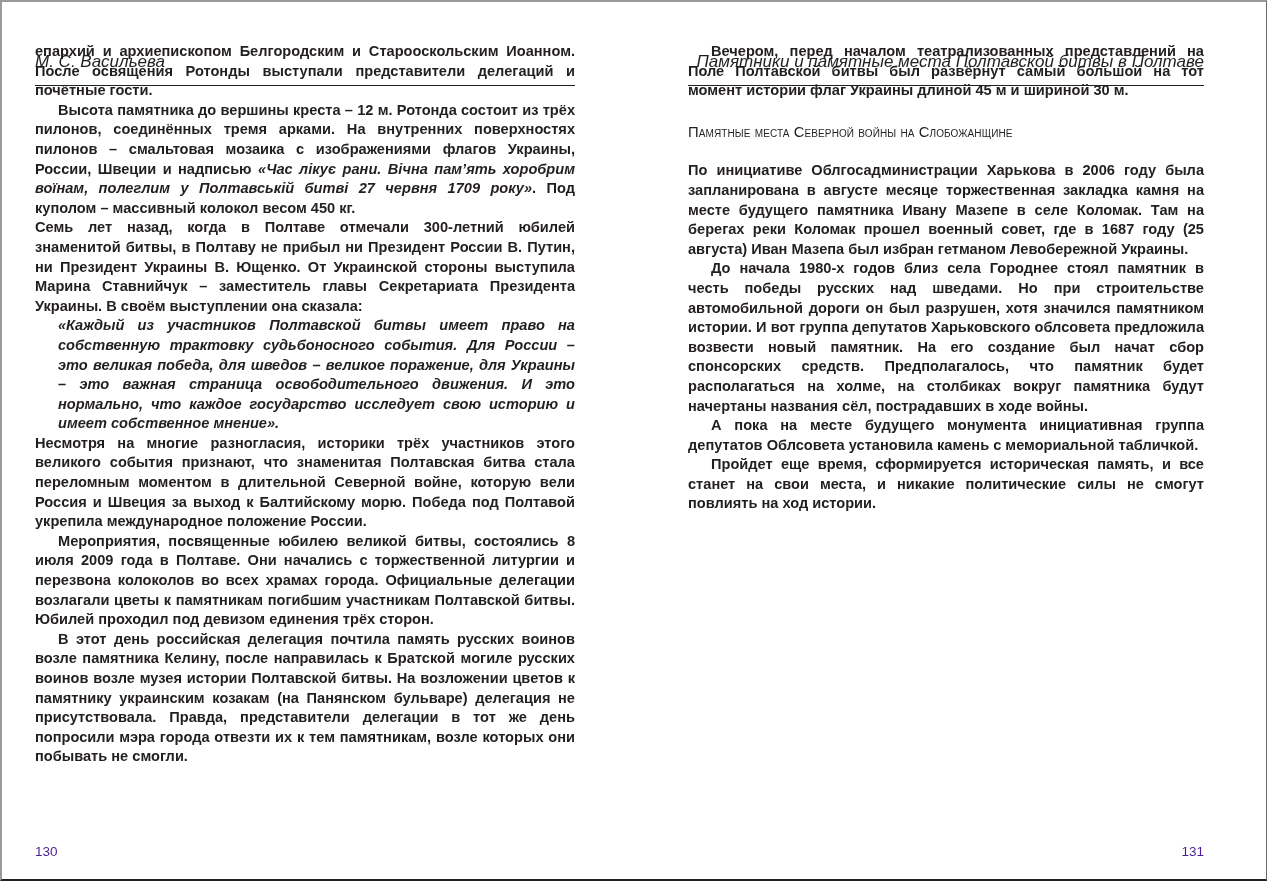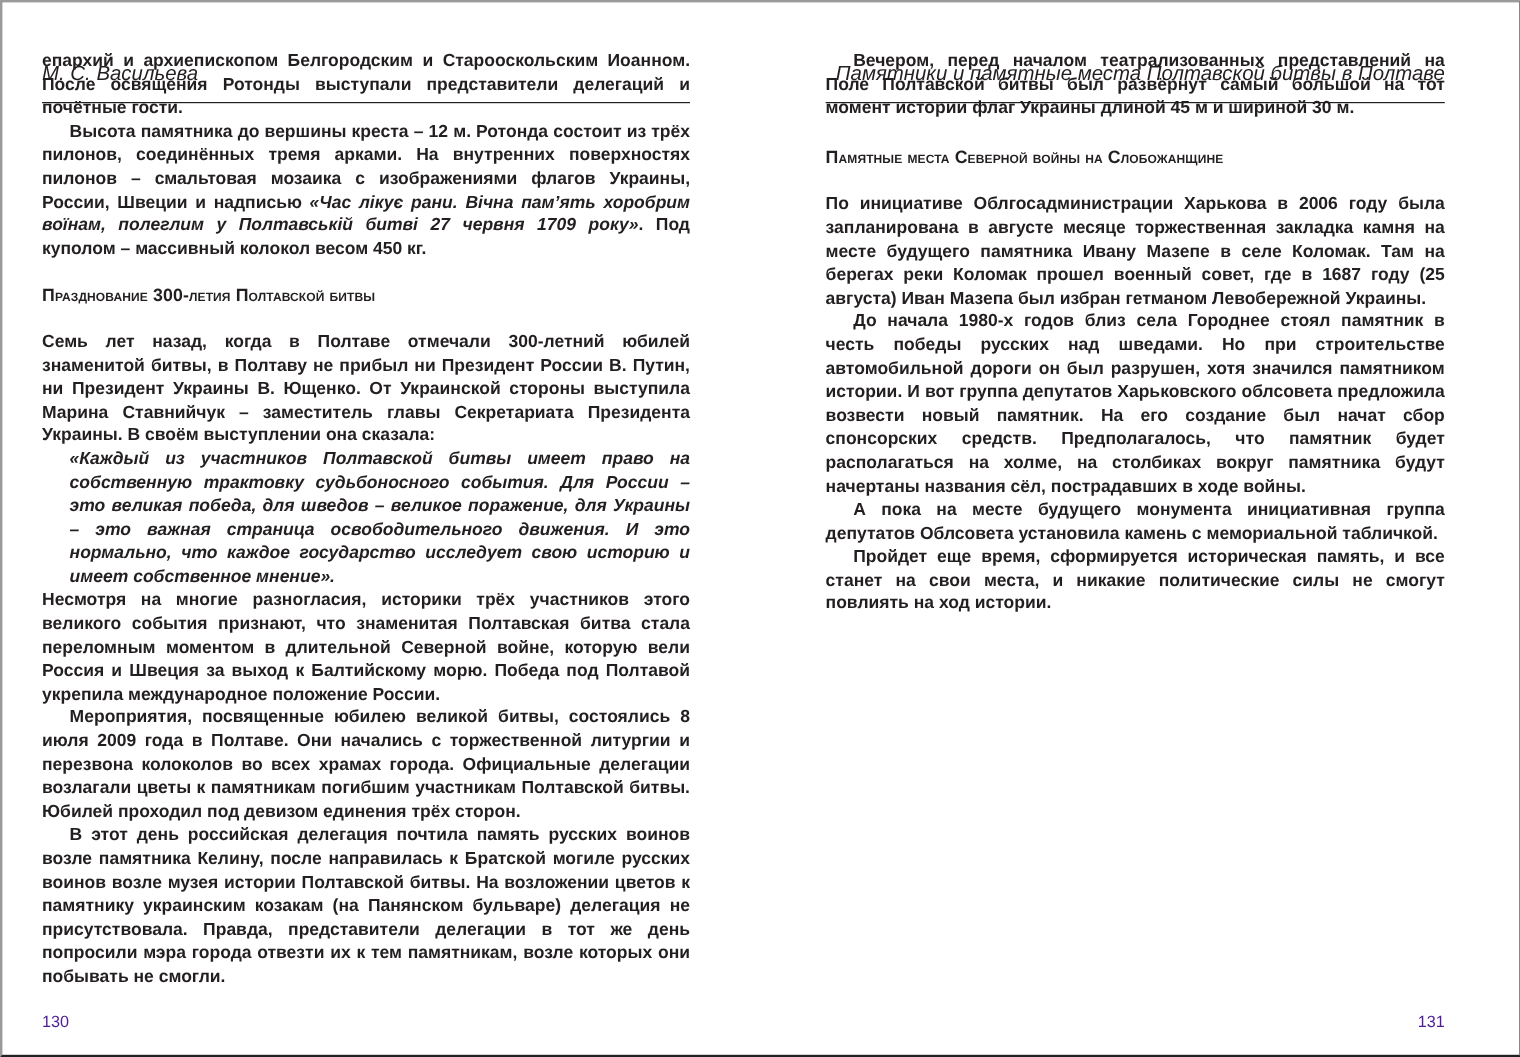--- a/index.html
+++ b/index.html
@@ -65,21 +65,21 @@
     }
     .body p.noindent { text-indent: 0; }
     .body p.quote {
       margin-left: 23px;
       text-indent: 0;
       font-style: italic;
     }
     .body em { font-style: italic; margin-top: 29px; }
 
     .section-title {
-      font-weight: bold;
+      font-weight: normal;
       font-variant: small-caps;
       font-size: 14.8px;
       margin: 20px 0 18px 0;
       text-indent: 0;
       text-align: left;
       letter-spacing: 0.1px;
     }
     .page.right .section-title { margin-top: 22px; margin-bottom: 19px; }
 
     .folio {
@@ -96,21 +96,20 @@
 
 <div class="frame"></div>
 
 <div class="page left">
   <div class="running-head">М. С. Васильева</div>
 
   <div class="body">
     <p class="noindent">епархий и архиепископом Белгородским и Старооскольским Иоанном. После освящения Ротонды выступали представители делегаций и почётные гости.</p>
     <p><span>Высота памятника до вершины креста – 12 м. Ротонда состоит из трёх пилонов, соединённых тремя арками. На внутренних поверхностях пилонов – смальтовая мозаика с изображениями флагов Украины, России, Швеции и надписью </span><em>«Час лікує рани. Вічна пам’ять хоробрим воїнам, полеглим у Полтавській битві 27 червня 1709 року»</em><span>. Под куполом – массивный колокол весом 450 кг.</span></p>
 
-    <div class="section-title">Празднование 300-летия Полтавской битвы</div>
 
     <p class="noindent">Семь лет назад, когда в Полтаве отмечали 300-летний юбилей знаменитой битвы, в Полтаву не прибыл ни Президент России В. Путин, ни Президент Украины В. Ющенко. От Украинской стороны выступила Марина Ставнийчук – заместитель главы Секретариата Президента Украины. В своём выступлении она сказала:</p>
     <p class="quote">«Каждый из участников Полтавской битвы имеет право на собственную трактовку судьбоносного события. Для России – это великая победа, для шведов – великое поражение, для Украины – это важная страница освободительного движения. И это нормально, что каждое государство исследует свою историю и имеет собственное мнение».</p>
     <p class="noindent">Несмотря на многие разногласия, историки трёх участников этого великого события признают, что знаменитая Полтавская битва стала переломным моментом в длительной Северной войне, которую вели Россия и Швеция за выход к Балтийскому морю. Победа под Полтавой укрепила международное положение России.</p>
     <p>Мероприятия, посвященные юбилею великой битвы, состоялись 8 июля 2009 года в Полтаве. Они начались с торжественной литургии и перезвона колоколов во всех храмах города. Официальные делегации возлагали цветы к памятникам погибшим участникам Полтавской битвы. Юбилей проходил под девизом единения трёх сторон.</p>
     <p>В этот день российская делегация почтила память русских воинов возле памятника Келину, после направилась к Братской могиле русских воинов возле музея истории Полтавской битвы. На возложении цветов к памятнику украинским козакам (на Панянском бульваре) делегация не присутствовала. Правда, представители делегации в тот же день попросили мэра города отвезти их к тем памятникам, возле которых они побывать не смогли.</p>
   </div>
 
   <div class="folio">130</div>
 </div>

